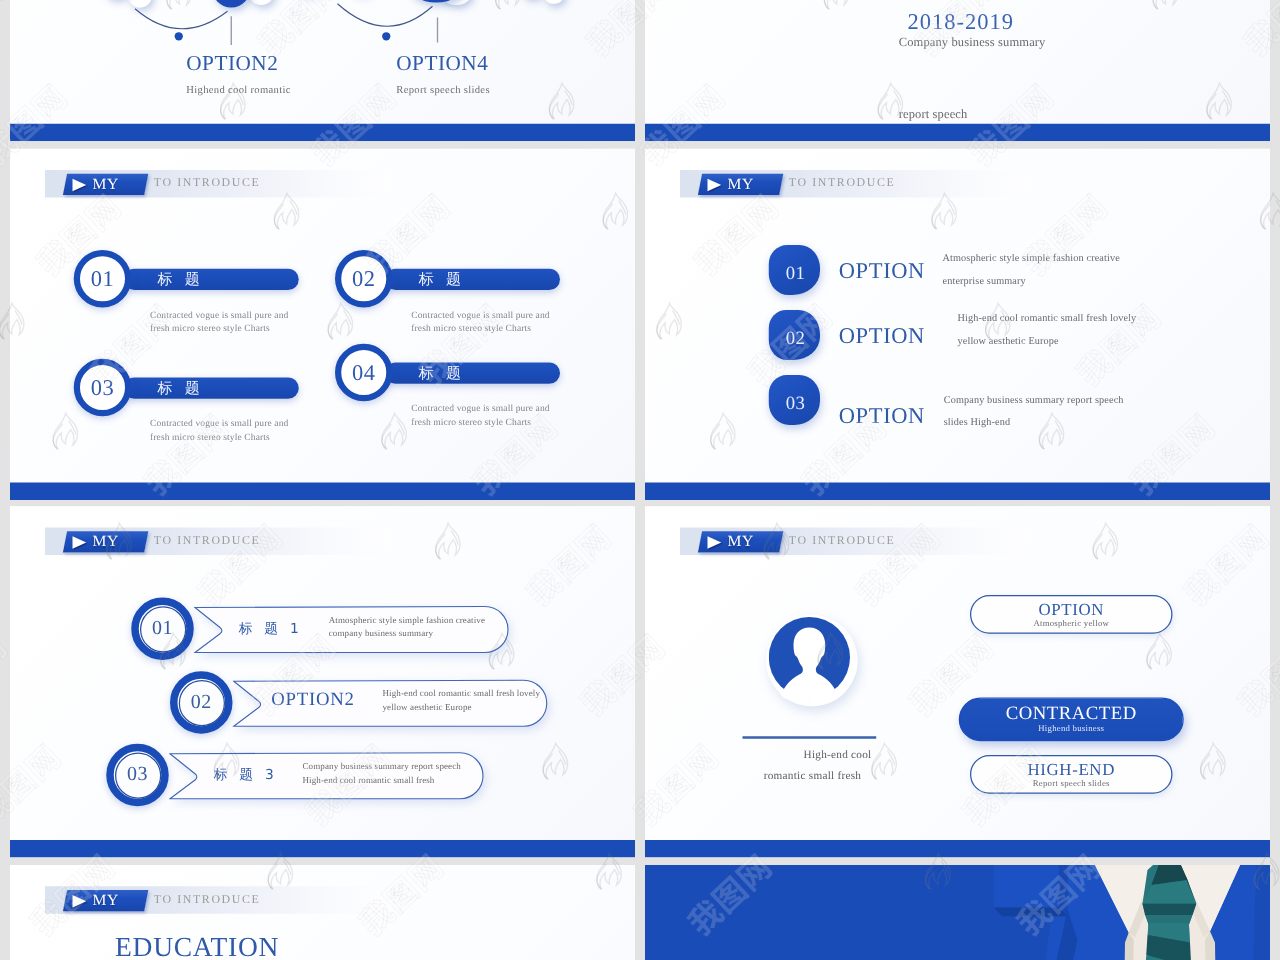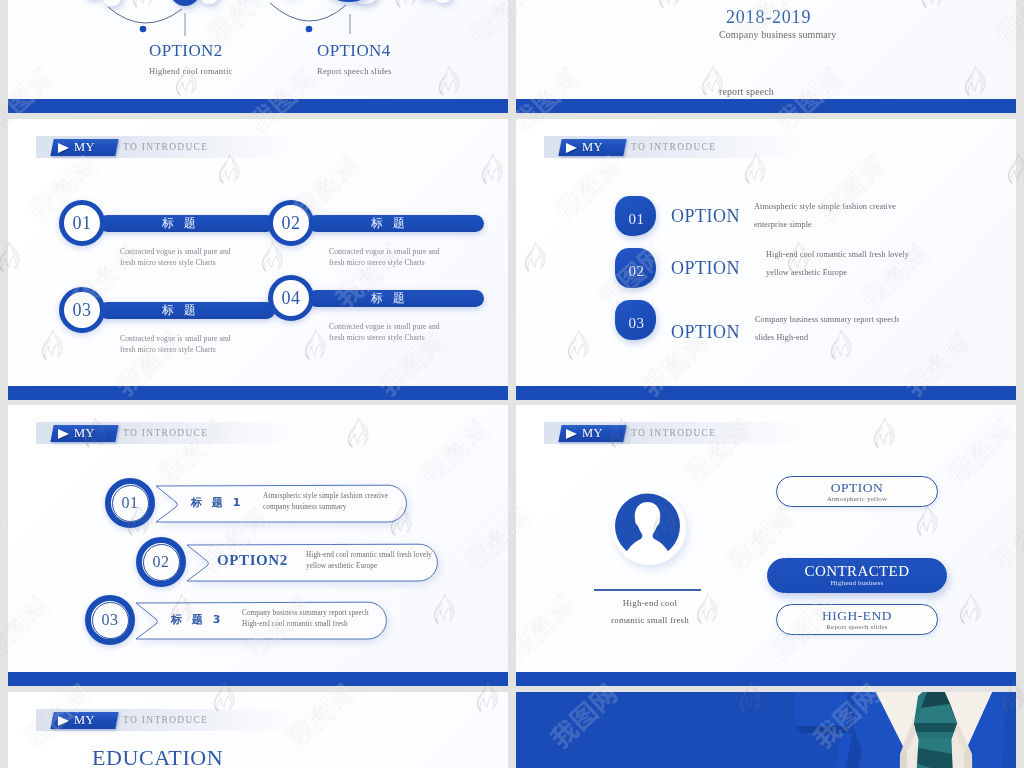--- a/index.html
+++ b/index.html
@@ -47,21 +47,21 @@
 
   
   .pill-item{position:absolute;width:200px;height:80px;}
   .ring1{position:absolute;left:0;top:0;width:46px;height:46px;border-radius:50%;
          border:5px solid #1a4cb8;background:#fff;box-sizing:border-box;z-index:3;
          display:flex;align-items:center;justify-content:center;
          box-shadow:0 2px 6px rgba(40,80,180,.25);}
   .ring1 span{color:#2d59ad;font-size:18px;letter-spacing:.5px;line-height:1;}
   .pillbar{position:absolute;left:40px;top:15px;width:140px;height:17px;border-radius:9px;
            background:linear-gradient(180deg,#2053bd 0%,#1a4cb8 55%,#1846ab 100%);z-index:2;
-           box-shadow:0 2px 6px rgba(40,80,180,.28);display:flex;padding-left:36px;}
+           box-shadow:0 2px 6px rgba(40,80,180,.28);display:flex;}
   .pillbar span{color:#f3f6fd;font-size:12px;letter-spacing:3px;margin-left:27px;
                 font-family:"DejaVu Sans",sans-serif;}
   .pill-desc{position:absolute;left:61px;top:47px;font-size:7.6px;color:#84848a;line-height:10.5px;letter-spacing:.1px;}
 
   
   .blob-row{position:absolute;left:0;width:500px;height:46px;}
   .blob{position:absolute;left:99px;top:0;width:41px;height:40px;
         background:linear-gradient(150deg,#2458c6 0%,#1d4fbc 45%,#1846ab 100%);
         display:flex;align-items:flex-end;justify-content:center;
         box-shadow:1px 3px 7px rgba(55,95,185,.30);}
@@ -77,21 +77,21 @@
   .ribbon-svg{position:absolute;left:50px;top:0;
               filter:drop-shadow(2px 3px 4px rgba(70,110,200,.18));}
   .ring2{position:absolute;left:0;top:0;width:50px;height:50px;border-radius:50%;
          border:6.5px solid #1a4cb8;background:#fcfdff;box-sizing:border-box;z-index:3;
          display:flex;align-items:center;justify-content:center;
          box-shadow:0 2px 6px rgba(40,80,180,.25);}
   .ring2::before{content:"";position:absolute;left:0.5px;top:0.5px;right:0.5px;bottom:0.5px;
                  border-radius:50%;border:1px solid #2a4f9e;}
   .ring2 span{color:#3a5d9e;font-size:16px;letter-spacing:.5px;line-height:1;position:relative;}
   .rib-title{position:absolute;top:17px;font-size:11px;color:#2f5aa8;letter-spacing:3px;
-             font-family:"DejaVu Sans",sans-serif;font-weight:bold;}
+             font-family:"DejaVu Sans",sans-serif;}
   .rib-title-en{font-family:"Liberation Serif",serif;font-size:15px;letter-spacing:.6px;top:15px;}
   .rib-desc{position:absolute;top:13px;font-size:7.2px;color:#6b6b6b;line-height:10.5px;letter-spacing:.1px;}
 
   
   .avatar-wrap{position:absolute;left:96px;top:85px;width:76px;height:76px;}
   .avatar-halo{position:absolute;left:1px;top:2px;width:73px;height:73px;border-radius:50%;
                background:radial-gradient(circle at 50% 48%, #ffffff 70%, #eaf0fb 88%, #f7f9fd 100%);
                box-shadow:2px 4px 9px rgba(70,110,190,.20);}
   .avatar-svg{position:absolute;left:3px;top:3px;}
   .prof-name{position:absolute;left:0;top:161px;width:268px;text-align:center;
@@ -277,21 +277,21 @@
         </div>
         <div class="banner-sub" style="left:87px;">TO INTRODUCE</div>
       </div>
       <div class="blob-row" style="top:77px;">
         <div class="blob b1">
             <span>01</span>
           </div>
         <div class="blob-title" style="left:155px;top:10px;">OPTION</div>
         <div class="blob-desc" style="left:238px;top:2px;">
           <div>Atmospheric style simple fashion creative</div>
-          <div>enterprise simple</div>
+          <div>enterprise summary</div>
         </div>
       </div>
       <div class="blob-row" style="top:129px;">
         <div class="blob b2">
             <span>02</span>
           </div>
         <div class="blob-title" style="left:155px;top:10px;">OPTION</div>
         <div class="blob-desc" style="left:250px;top:-2px;">
           <div>High-end cool romantic small fresh lovely</div>
           <div>yellow aesthetic Europe</div>
@@ -382,21 +382,21 @@
           <circle cx="42" cy="42" r="42" fill="#1f50b5"></circle>
           <path d="M42 11 c-9.8 0-16.4 7.5-16.4 17.6 0 3.6 0.3 6.8 0.9 9.0 0.5 1.8 1.1 2.6 1.9 3.2
                    0.9 0.7 1.6 1.9 2.2 3.6 0.8 2.3 1.9 4.6 3.2 6.2 1.0 1.3 1.5 2.3 1.5 4.2
                    0 2.5 -1.5 3.8 -4.7 5.4 C24.0 64.0 16.6 70.4 12.6 81.0
                    a42 42 0 0 0 58.8 0 c-4.0-10.6-11.4-17.0-18.0-20.8 -3.2-1.6-4.7-2.9-4.7-5.4
                    0-1.9 0.5-2.9 1.5-4.2 1.3-1.6 2.4-3.9 3.2-6.2 0.6-1.7 1.3-2.9 2.2-3.6
                    0.8-0.6 1.4-1.4 1.9-3.2 0.6-2.2 0.9-5.4 0.9-9.0 C58.4 18.5 51.8 11 42 11 Z" fill="#fff"></path>
         </svg>
       </div>
       <div class="prof-rule"></div>
-      <div class="prof-line" style="top:193px;">High-end cool</div>
+      <div class="prof-line" style="top:193px;padding-left:20px;">High-end cool</div>
       <div class="prof-line" style="top:210px;">romantic small fresh</div>
 
       <div class="btn-pill" style="top:71px;">
         <div class="btn-t">OPTION</div>
         <div class="btn-s">Atmospheric yellow</div>
       </div>
       <div class="btn-pill active" style="top:153px;left:251px;width:180px;height:35px;border-radius:18px;">
         <div class="btn-t">CONTRACTED</div>
         <div class="btn-s">Highend business</div>
       </div>

